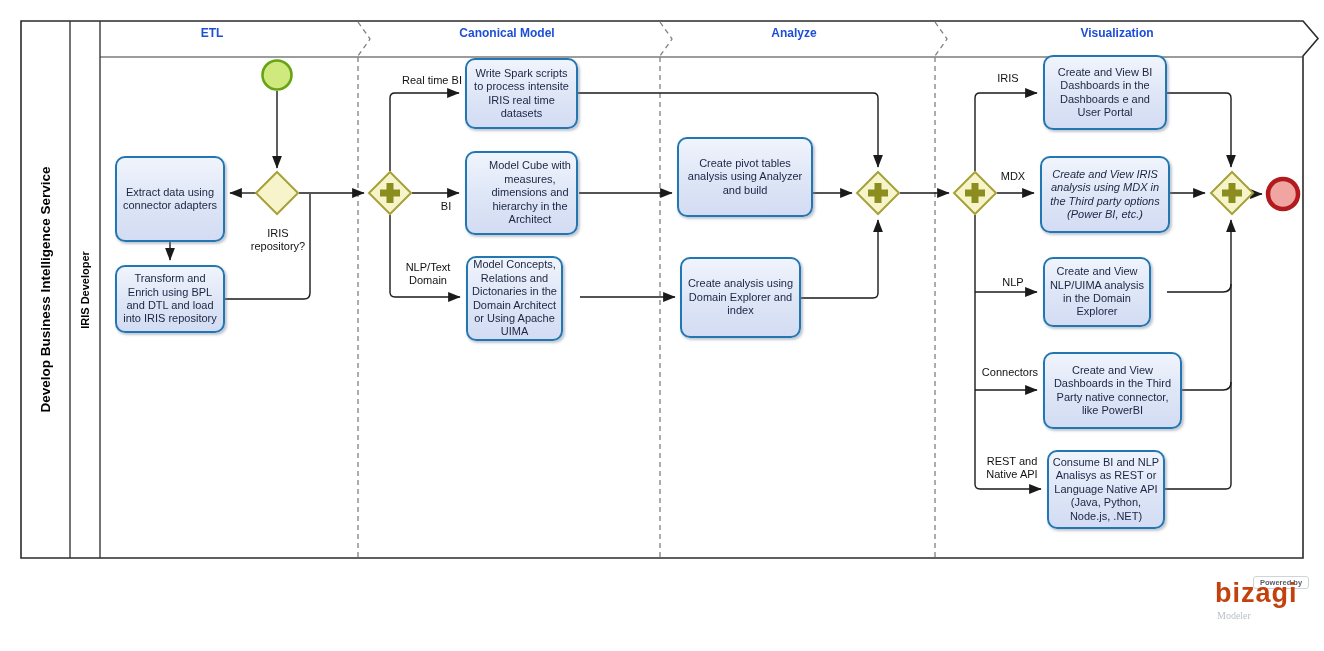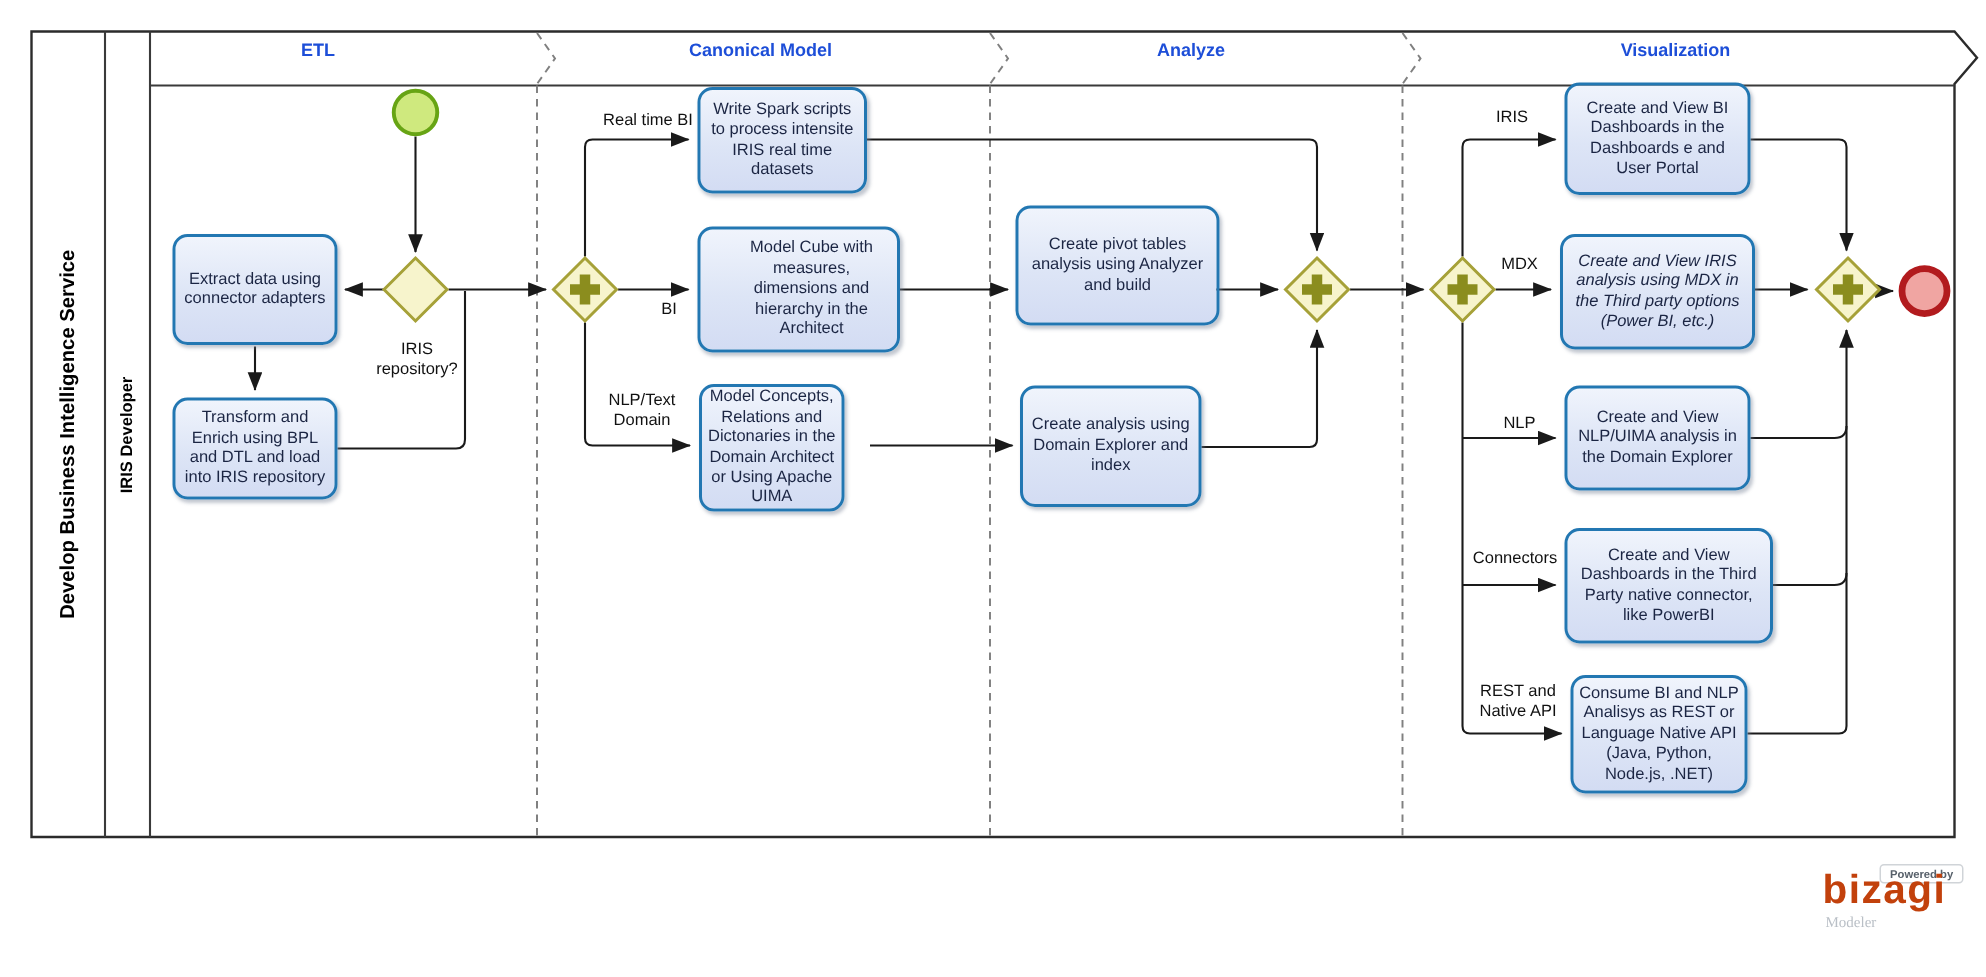--- a/index.html
+++ b/index.html
@@ -112,30 +112,30 @@
   </div>
   <div class="lane-title">
     <span>IRIS Developer</span>
   </div>
 
   <div class="phase" style="left:112px;">ETL</div>
   <div class="phase" style="left:407px;">Canonical Model</div>
   <div class="phase" style="left:694px;">Analyze</div>
   <div class="phase" style="left:1017px;">Visualization</div>
 
-  <div class="task" style="left:115px;top:156px;width:110px;height:74px;">Extract data using connector adapters</div>
+  <div class="task" style="left:115px;top:156px;width:110px;height:86px;">Extract data using connector adapters</div>
   <div class="task" style="left:115px;top:265px;width:110px;height:68px;">Transform and Enrich using BPL and DTL and load into IRIS repository</div>
   <div class="task" style="left:465px;top:58px;width:113px;height:71px;">Write Spark scripts to process intensite IRIS real time datasets</div>
-  <div class="task" style="left:465px;top:151px;width:135px;height:84px;padding-left:20px;">Model Cube with measures, dimensions and hierarchy in the Architect</div>
+  <div class="task" style="left:465px;top:151px;width:113px;height:84px;padding-left:20px;">Model Cube with measures, dimensions and hierarchy in the Architect</div>
   <div class="task" style="left:466px;top:256px;width:97px;height:85px;">Model Concepts, Relations and Dictonaries in the Domain Architect or Using Apache UIMA</div>
   <div class="task" style="left:677px;top:137px;width:136px;height:80px;">Create pivot tables analysis using Analyzer and build</div>
   <div class="task" style="left:680px;top:257px;width:121px;height:81px;">Create analysis using Domain Explorer and index</div>
   <div class="task" style="left:1043px;top:55px;width:124px;height:75px;">Create and View BI Dashboards in the Dashboards e and User Portal</div>
   <div class="task" style="left:1040px;top:156px;width:130px;height:77px;font-style:italic;">Create and View IRIS analysis using MDX in the Third party options (Power BI, etc.)</div>
-  <div class="task" style="left:1043px;top:257px;width:124px;height:70px;">Create and View NLP/UIMA analysis in the Domain Explorer</div>
+  <div class="task" style="left:1043px;top:257px;width:108px;height:70px;">Create and View NLP/UIMA analysis in the Domain Explorer</div>
   <div class="task" style="left:1043px;top:352px;width:139px;height:77px;">Create and View Dashboards in the Third Party native connector, like PowerBI</div>
   <div class="task" style="left:1047px;top:450px;width:118px;height:79px;">Consume BI and NLP Analisys as REST or Language Native API (Java, Python, Node.js, .NET)</div>
 
   <div class="elabel" style="left:247px;top:227px;width:62px;">IRIS repository?</div>
   <div class="elabel" style="left:400px;top:74px;width:64px;">Real time BI</div>
   <div class="elabel" style="left:435px;top:200px;width:22px;">BI</div>
   <div class="elabel" style="left:400px;top:261px;width:56px;">NLP/Text Domain</div>
   <div class="elabel" style="left:988px;top:72px;width:40px;">IRIS</div>
   <div class="elabel" style="left:994px;top:170px;width:38px;">MDX</div>
   <div class="elabel" style="left:994px;top:276px;width:38px;">NLP</div>

